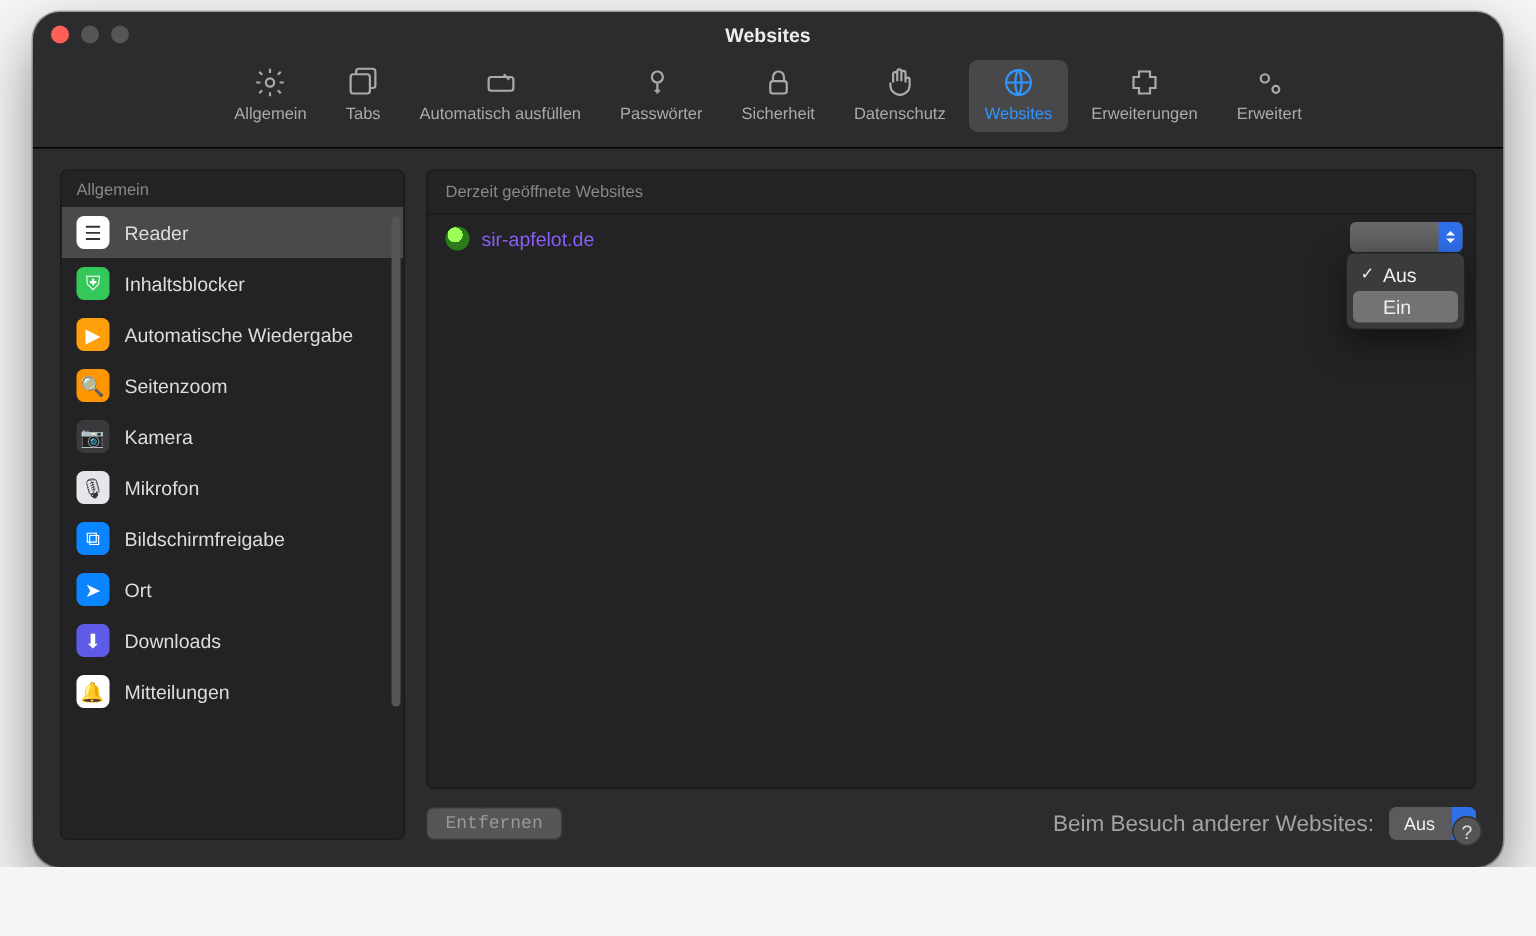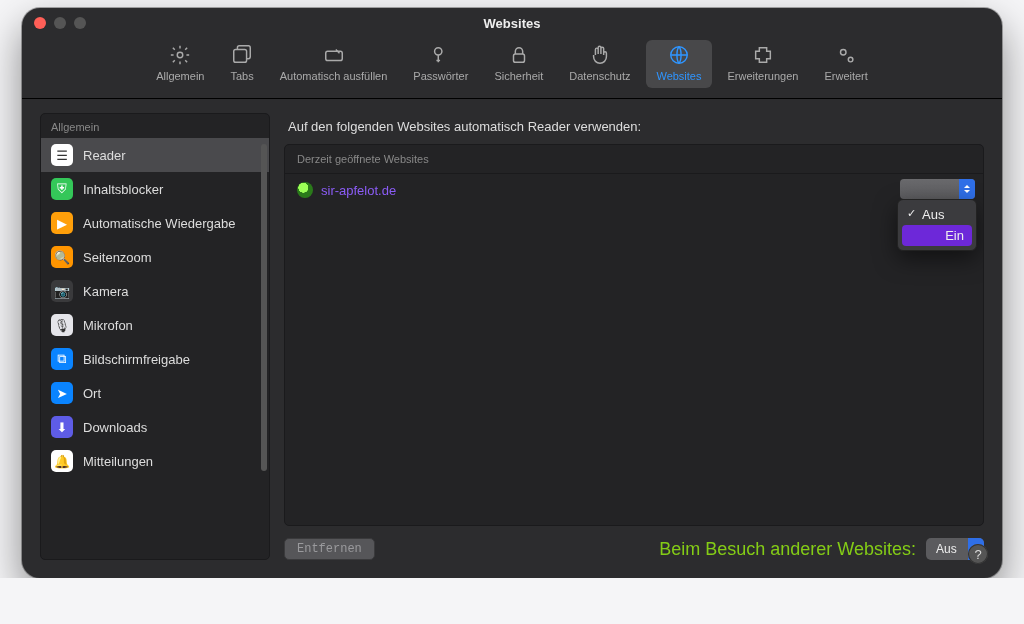--- a/index.html
+++ b/index.html
@@ -131,30 +131,30 @@
     padding:4px; min-width:80px;
     box-shadow:0 8px 22px rgba(0,0,0,.5);
   }
   .menu-item{
     padding:3px 8px 3px 20px; border-radius:4px; font-size:13px;
     color:#eee; position:relative; cursor:pointer;
   }
   .menu-item.checked::before{
     content:"✓"; position:absolute; left:5px; font-size:11px;
   }
-  .menu-item.highlight{ background:#6d28d9;text-align:right; }
+  .menu-item.highlight{ background:#737373; }
   .footer{
     display:flex; align-items:center; padding-top:12px; gap:10px;
   }
   .btn{
     background:#565659; color:#9a9a9d; border:1px solid #3a3a3c;
     padding:3px 12px; border-radius:5px; font-size:12px;font-family:Liberation Mono, monospace;
   }
   .spacer{ flex:1; }
-  .footer-label{ color:#84cc16; font-size:18px; }
+  .footer-label{ color:#a3a3a3; font-size:15px; }
   .footer-select{
     position:relative; height:22px;
     background:#5b5b5e; border-radius:5px;
     display:flex; align-items:center; padding:0 22px 0 10px;
     color:#eee; font-size:12px; min-width:58px;
   }
   .footer-select .select-end{ border-radius:0 5px 5px 0; }
   .help{
     position:absolute; right:14px; bottom:14px;
     width:20px; height:20px; border-radius:50%;
@@ -286,21 +286,20 @@
           <div class="sb-icon" style="background:#fff;color:#ff3b30">🔔</div>
           <span>Mitteilungen</span>
         </div>
       </div>
       <div class="scrollbar">
         <div class="scrollbar-thumb"></div>
       </div>
     </div>
 
     <div class="main">
-      <div class="main-heading">Auf den folgenden Websites automatisch Reader verwenden:</div>
 
       <div class="listbox">
         <div class="listbox-header">Derzeit geöffnete Websites</div>
         <div class="row">
           <div class="favicon"></div>
           <span>sir-apfelot.de</span>
         </div>
 
         <div class="select-wrap">
           <div class="select-button">

